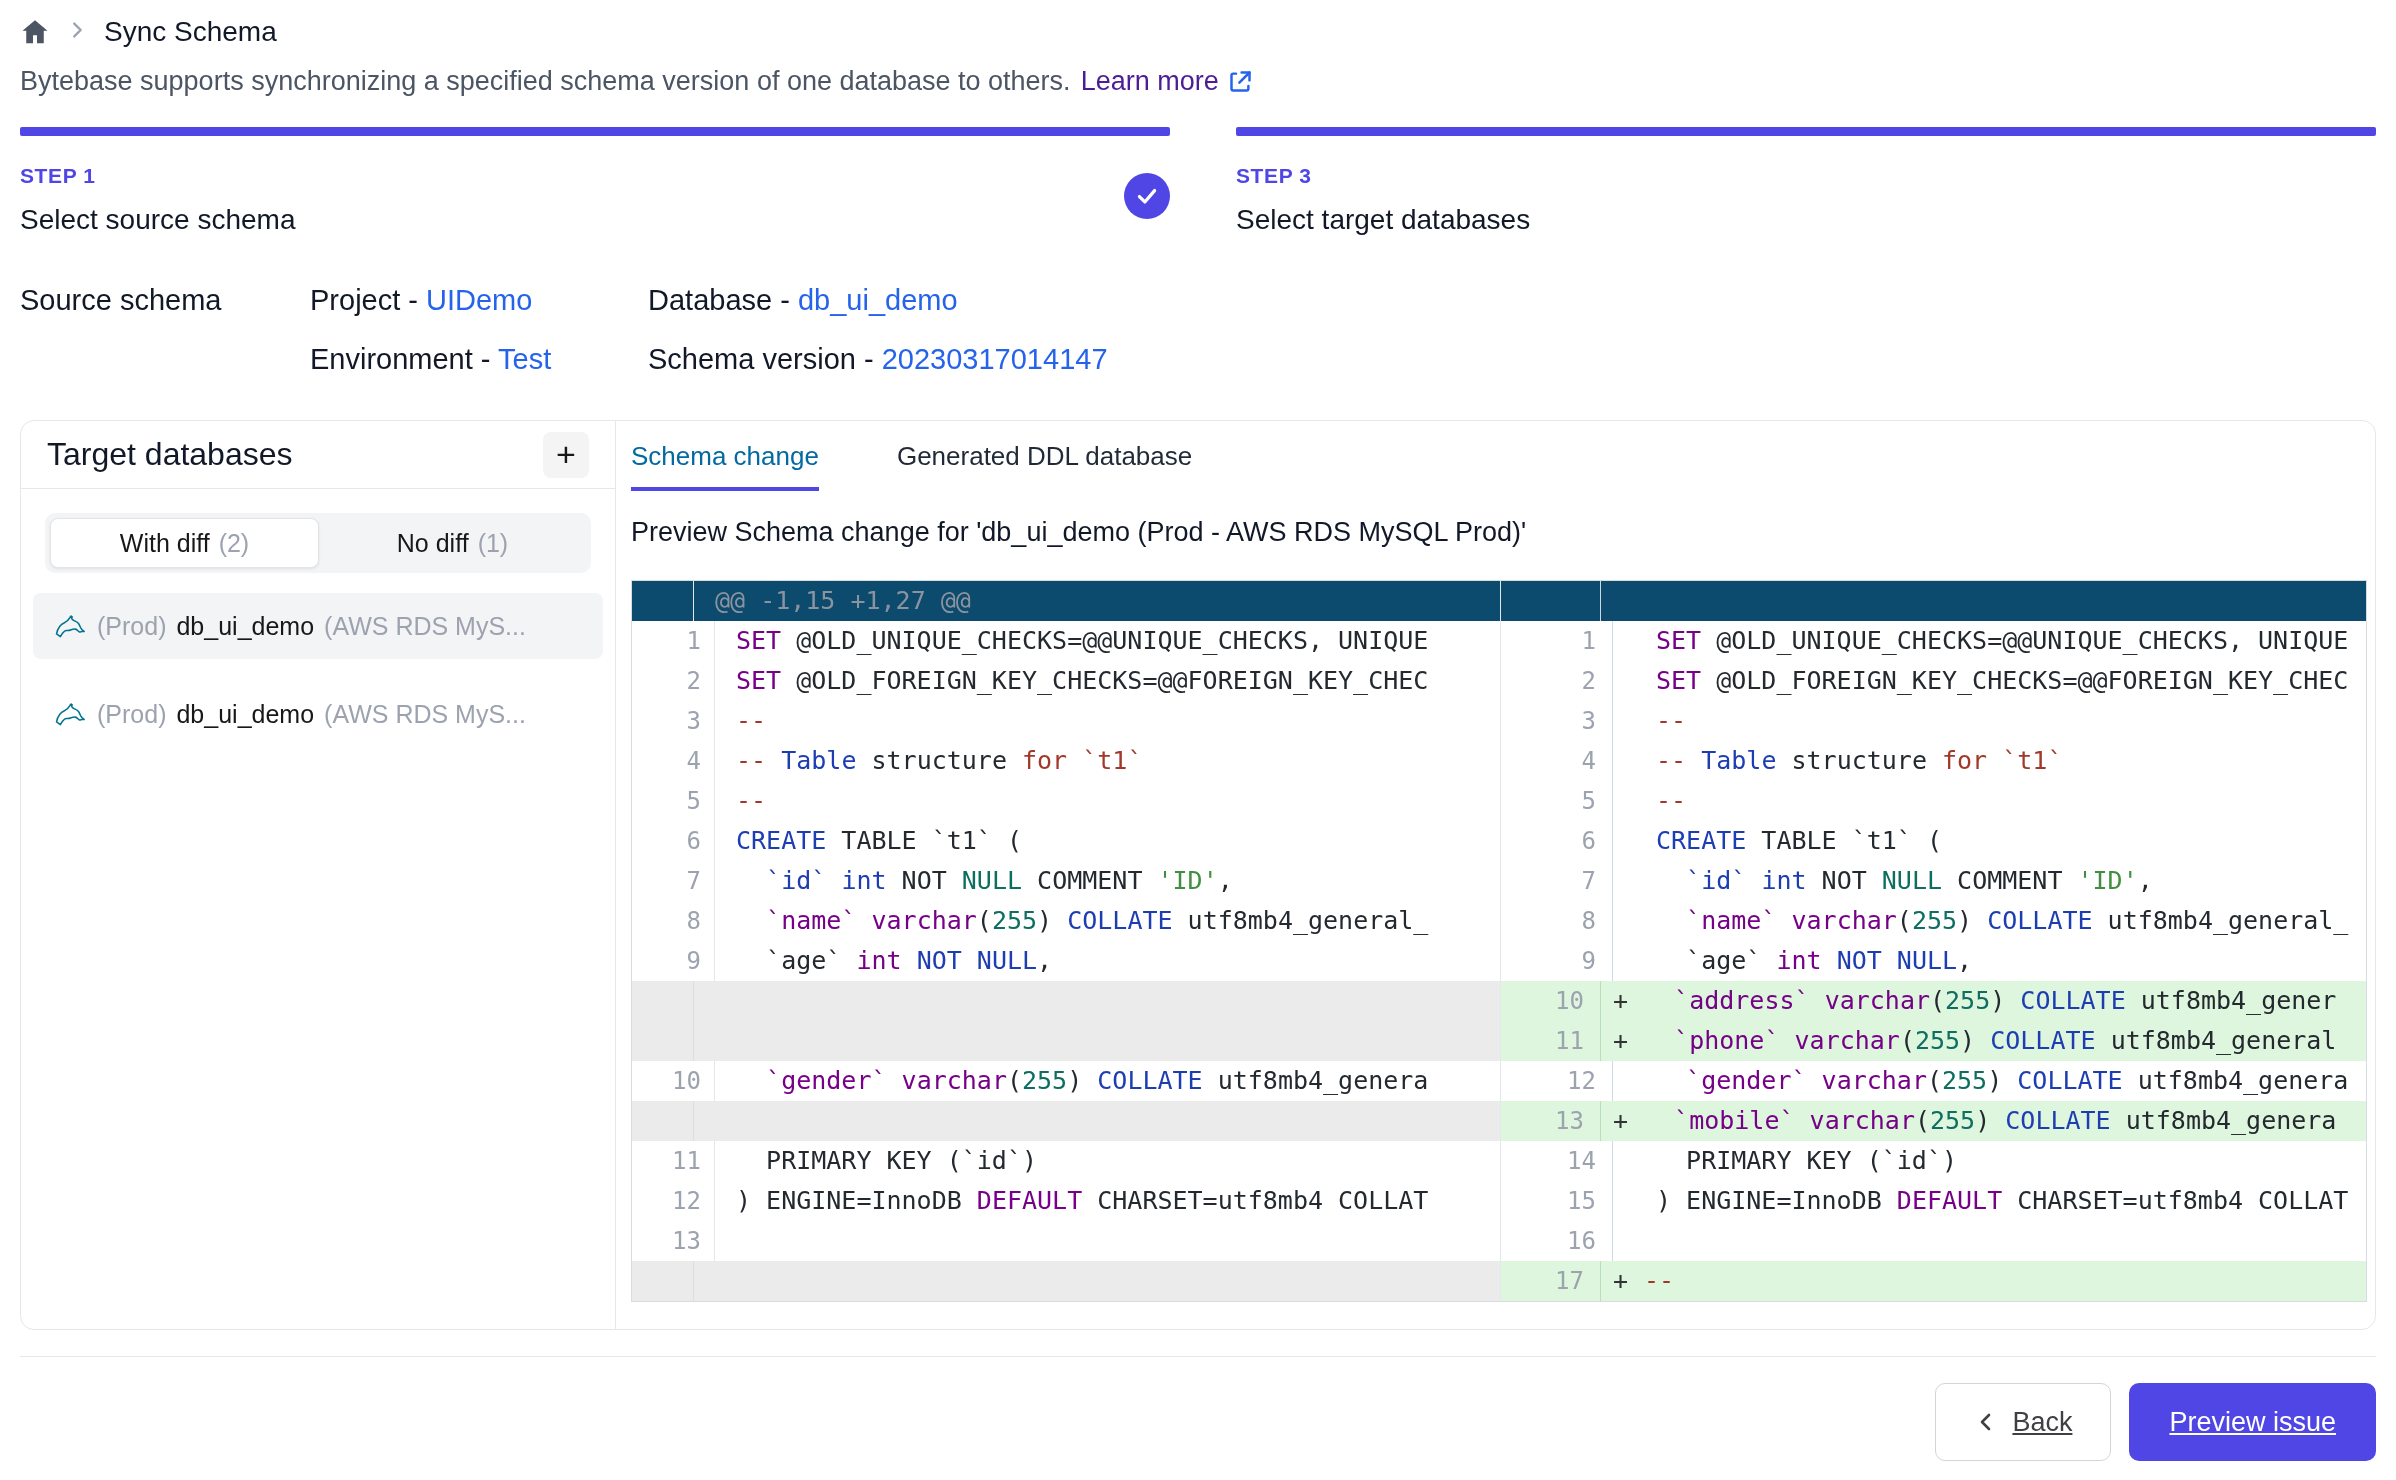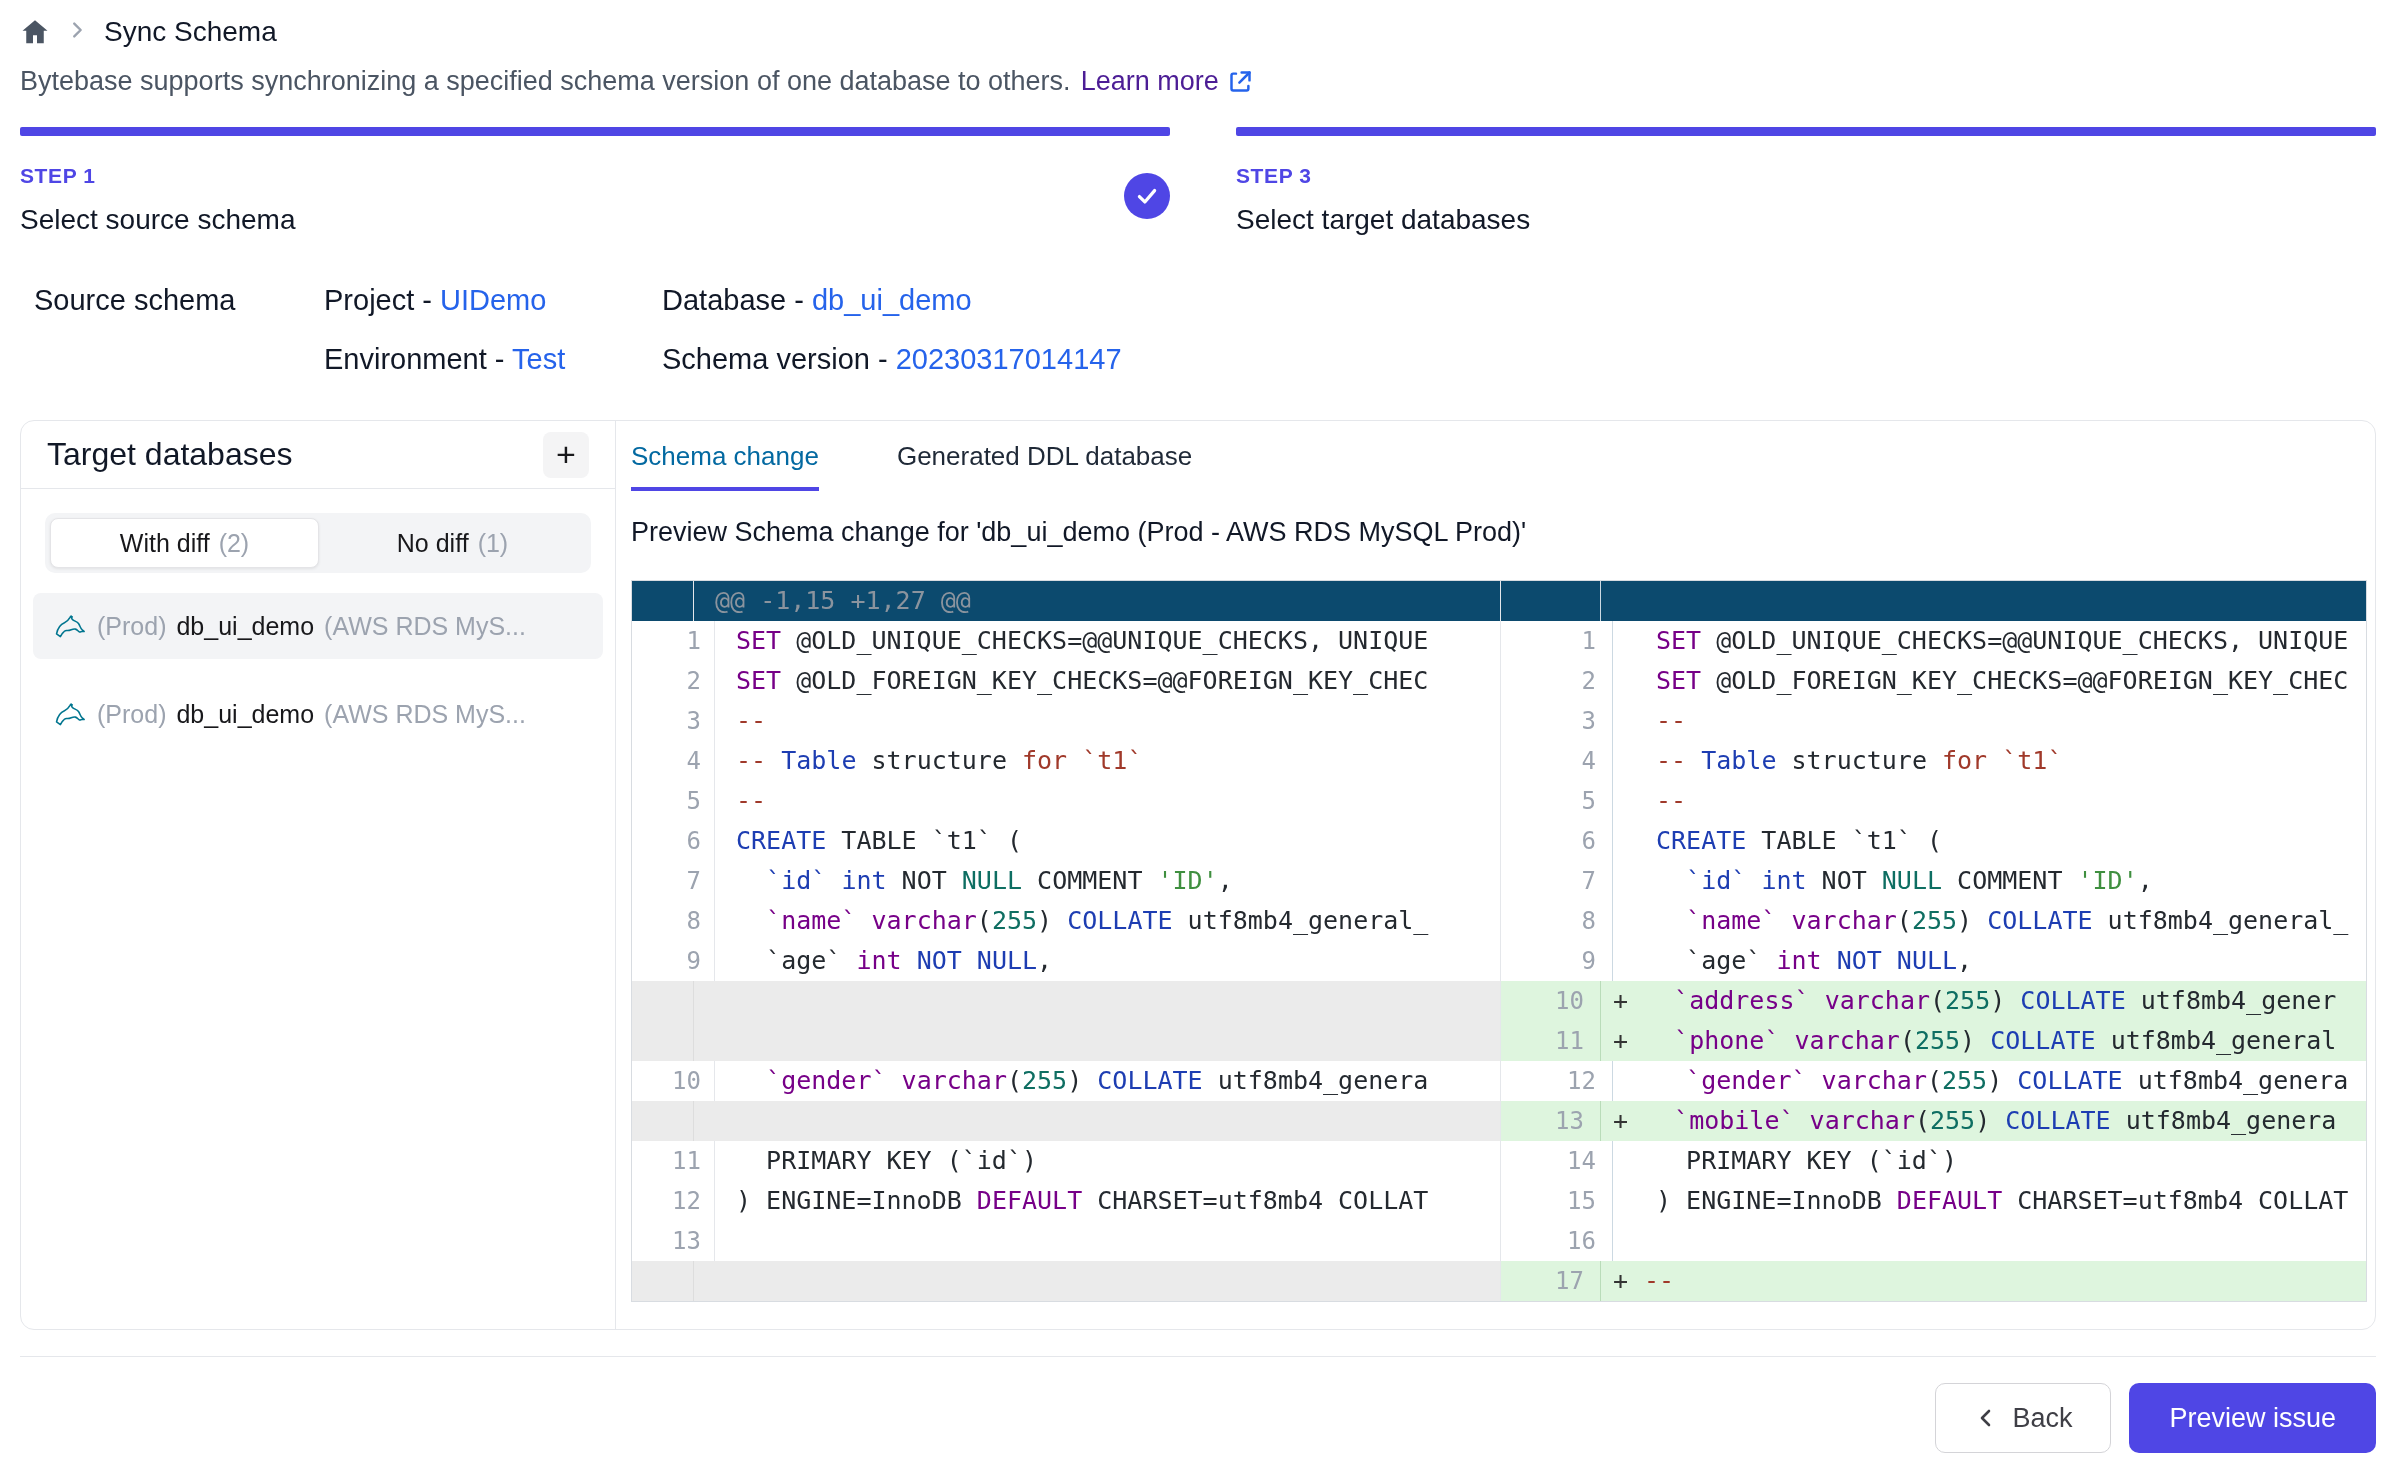--- a/index.html
+++ b/index.html
@@ -22,21 +22,21 @@
   .step-1 { width:1150px; position:relative; }
   .step-2 { flex:1; }
   .step-bar { height:9px; border-radius:2px; background:#4f46e5; }
   .step-label { margin-top:28px; font-size:21px; font-weight:700; letter-spacing:.6px; color:#4f46e5; }
   .step-title { margin-top:16px; font-size:28px; font-weight:500; color:#111827; }
   .check-circle { position:absolute; right:0; top:46px; width:46px; height:46px; border-radius:50%;
     background:#4f46e5; display:flex; align-items:center; justify-content:center; }
 
   
   .src { margin-top:48px; display:grid; grid-template-columns:290px 338px auto; row-gap:26px;
-    font-size:29px; color:#111827;margin-left:14px; }
+    font-size:29px; color:#111827; }
   .src .lnk { color:#2563eb; cursor:pointer; }
 
   
   .panel { margin-top:44px; height:910px; border:1px solid #e5e7eb; border-radius:14px; display:flex; }
   .left-col { width:595px; border-right:1px solid #e5e7eb; flex:none; }
   .left-head { height:68px; padding:0 26px; display:flex; align-items:center; justify-content:space-between;
     border-bottom:1px solid #e5e7eb; }
   .left-head-title { font-size:32px; font-weight:500; }
   .plus-btn { width:46px; height:46px; border-radius:8px; background:#f4f4f5; display:flex;
     align-items:center; justify-content:center; font-size:34px; font-weight:300; color:#18181b; cursor:pointer; }
@@ -83,22 +83,22 @@
   .tok-k { color:#770088; }
   .tok-b { color:#1d3db2; }
   .tok-t { color:#0e6e62; }
   .tok-g { color:#3f8f3f; }
   .tok-r { color:#a0392a; }
   .tok-d { color:#24292f; }
 
   
   .footer-divider { margin-top:26px; border-top:1px solid #e5e7eb; }
   .footer { padding:26px 0; display:flex; justify-content:flex-end; gap:18px; }
-  .btn { height:70px; border-radius:10px; display:flex; align-items:center; justify-content:center;
-    font-size:27px; cursor:pointer; }
+  .btn { height:78px; border-radius:10px; display:flex; align-items:center; justify-content:center;
+    font-size:27px; cursor:pointer;text-decoration:underline; }
   .btn-back { padding:0 38px; background:#ffffff; border:1px solid #d4d4d8; color:#3f3f46; gap:14px; }
   .btn-primary { padding:0 40px; background:#4f46e5; color:#ffffff; font-weight:500; }
 </style>
 </head>
 <body>
 
 <div class="page">
 
   <div class="crumbs">
     <span class="home-btn">

